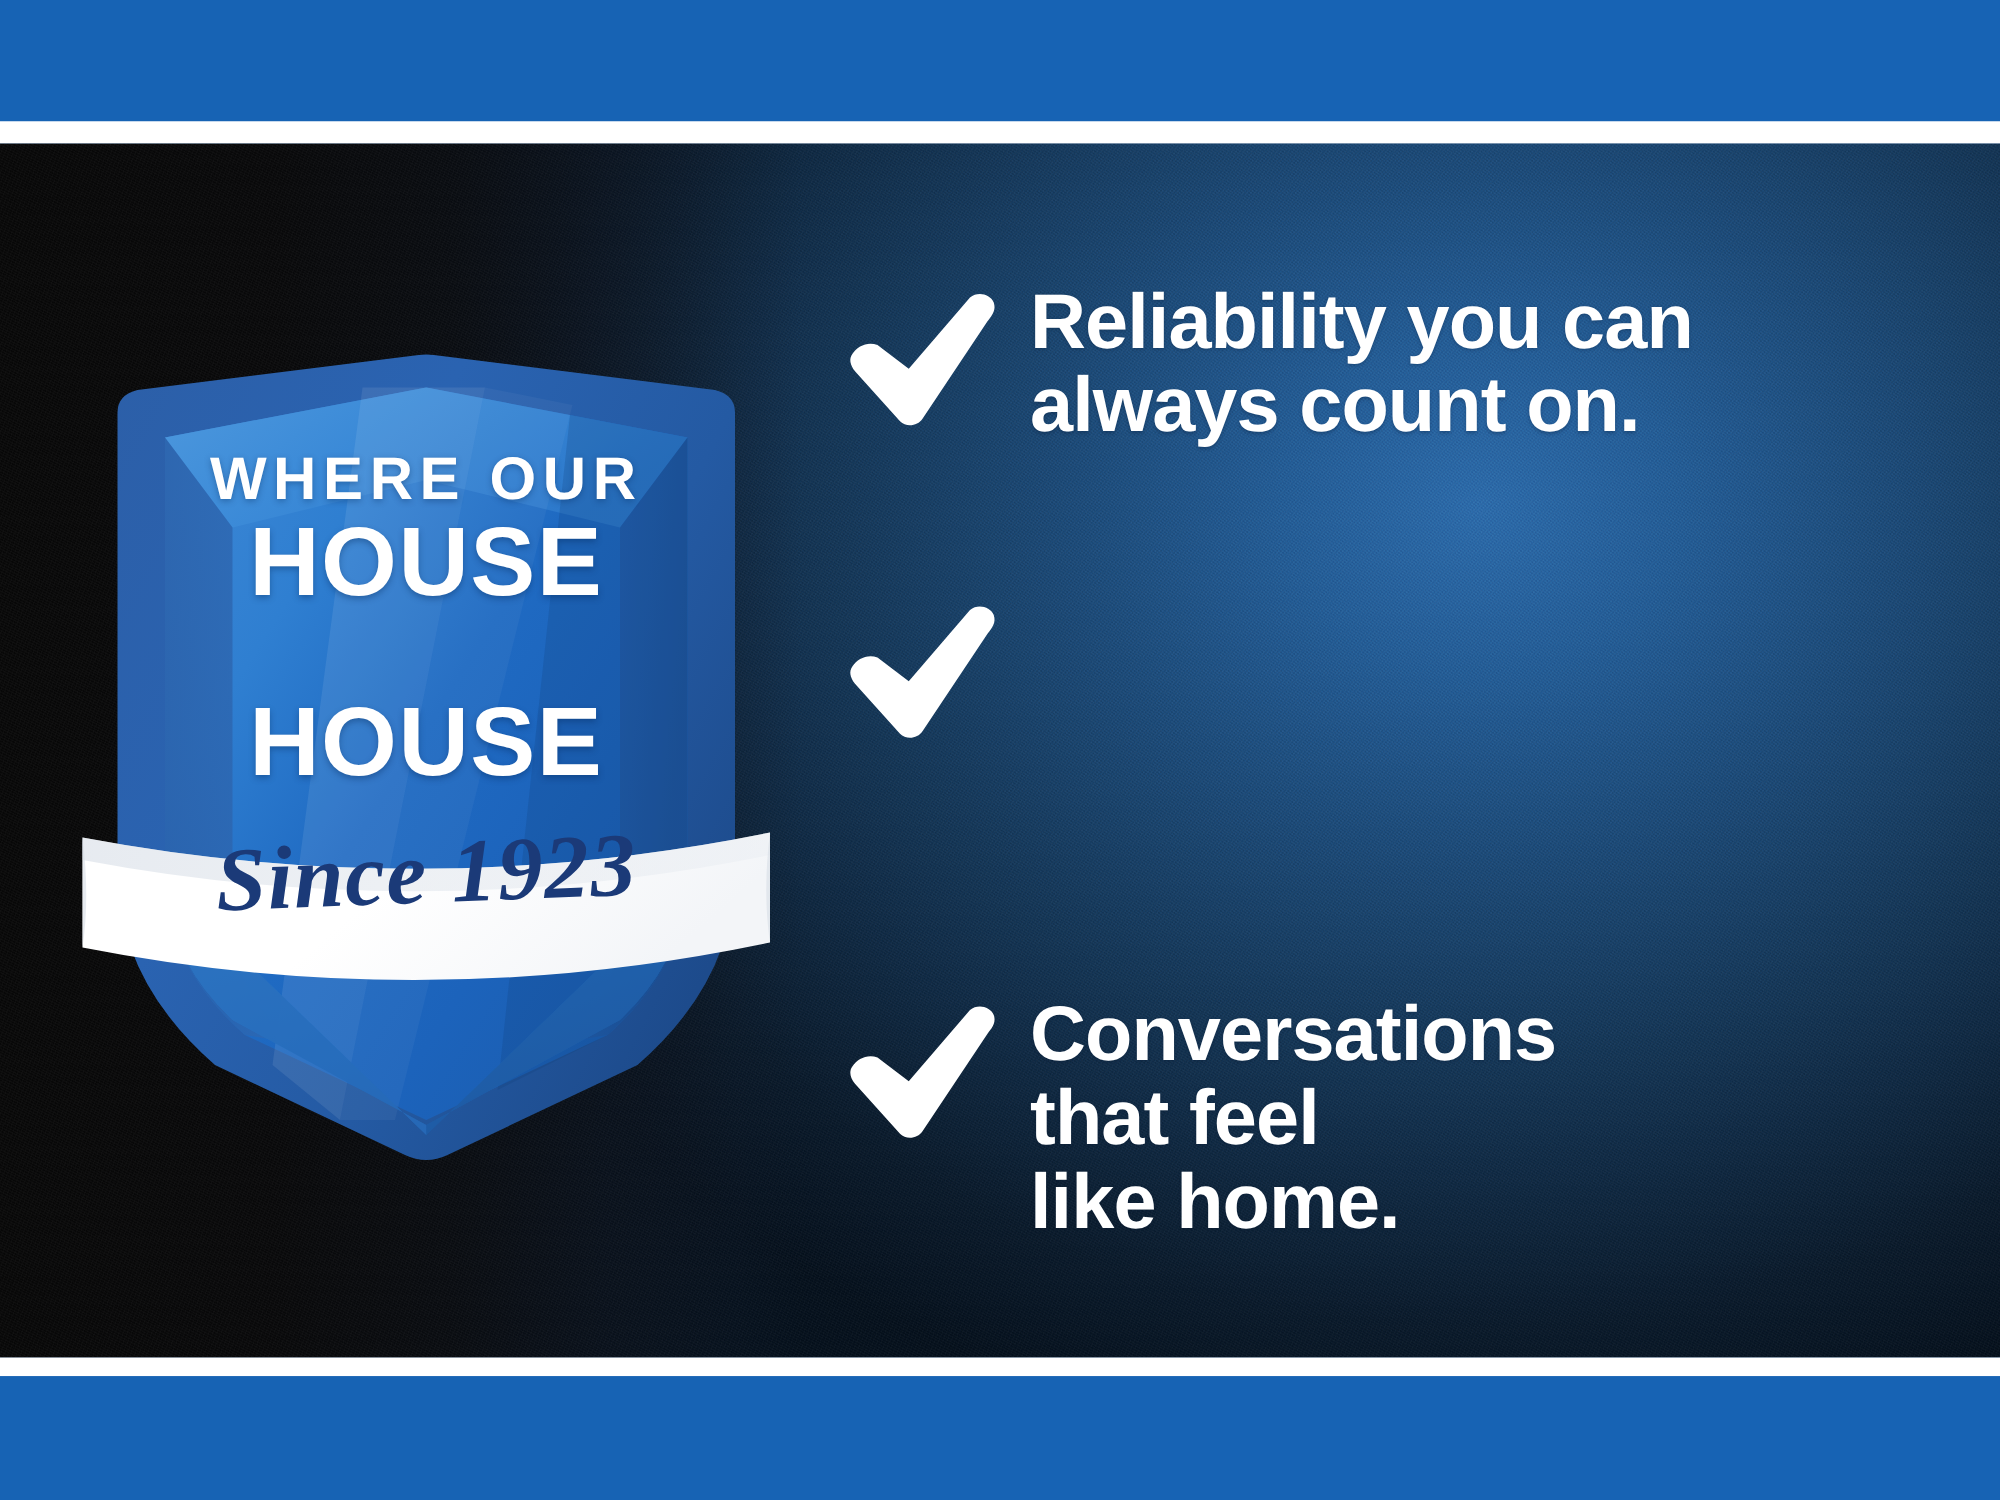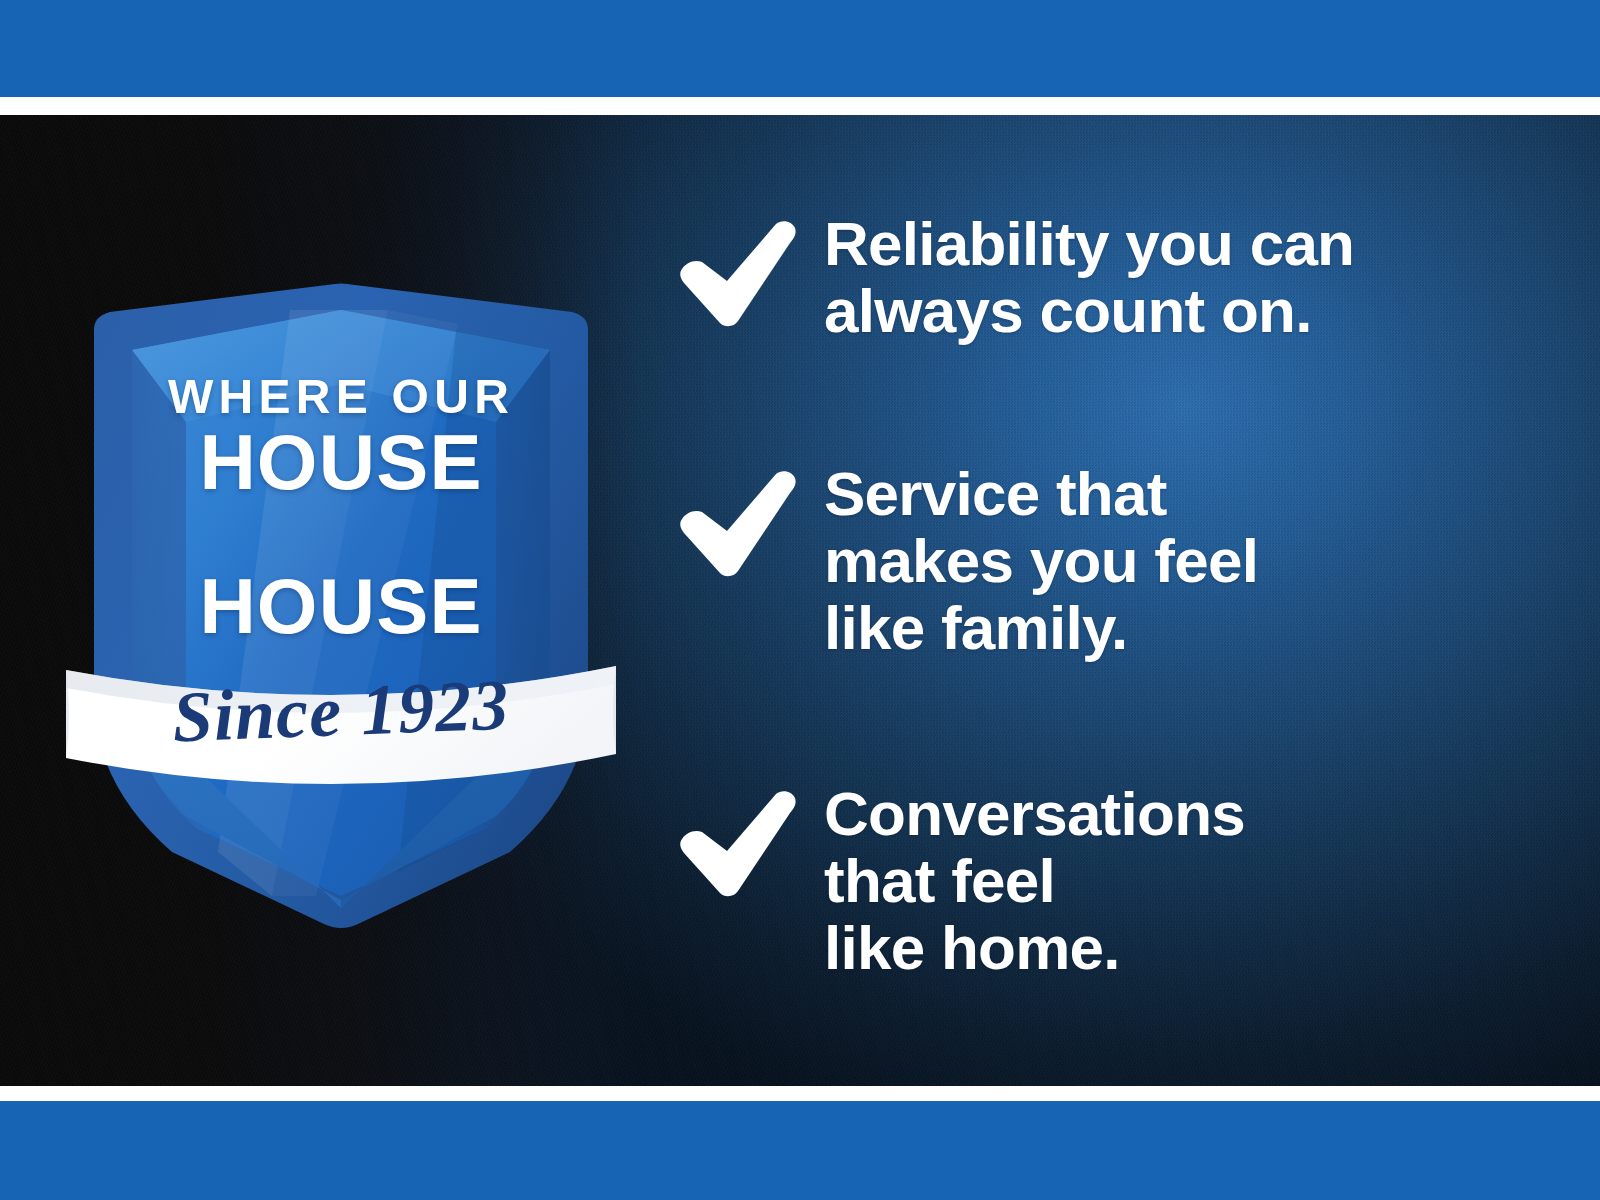--- a/index.html
+++ b/index.html
@@ -78,21 +78,21 @@
 
   
   .emblem {
     position: absolute; left: 58px; top: 272px;
     width: 566px; height: 670px;
   }
   .emblem svg { display: block; width: 566px; height: 670px; overflow: visible; }
 
   
   .lockup {
-    position: absolute; left: 0; top: 13px;
+    position: absolute; left: 0; top: 0;
     width: 566px; height: 670px;
     pointer-events: none;
   }
   .lk {
     position: absolute;
     width: 100%;
     text-align: center;
     color: #ffffff;
     font-family: "Liberation Sans", sans-serif;
     font-weight: 700;
@@ -116,21 +116,21 @@
     font-weight: 700;
     font-size: 72px;
     letter-spacing: 0.015em;
     transform: rotate(-2.2deg);
     pointer-events: none;
   }
 
   
   .bullets {
     position: absolute;
-    left: 660px; top: 111px;
+    left: 660px; top: 125px;
     width: 900px; height: 725px;
   }
   .bullet {
     position: absolute;
     display: flex;
     align-items: flex-start;
     gap: 26px;
   }
   .bullet-1 { left: 12px; top: 100px; }
   .bullet-2 { left: 12px; top: 350px; }
@@ -297,23 +297,20 @@
       <span class="bullet-copy">Reliability you can
 always count on.</span>
     </div>
 
     <div class="bullet bullet-2">
       <span class="check">
         <svg viewBox="0 0 126 116" xmlns="http://www.w3.org/2000/svg" aria-hidden="true">
           <path d="M10 52 C14 46 22 42 30 45 L55 64 L104 7 C110 2 120 4 123 11 C125 17 122 21 118 26 L66 104 C62 110 53 111 48 106 L12 66 C8 61 7 56 10 52 Z" fill="#ffffff"></path>
         </svg>
       </span>
-      <span class="bullet-copy">Service that
-makes you feel
-like family.</span>
     </div>
 
     <div class="bullet bullet-3">
       <span class="check">
         <svg viewBox="0 0 126 116" xmlns="http://www.w3.org/2000/svg" aria-hidden="true">
           <path d="M10 52 C14 46 22 42 30 45 L55 64 L104 7 C110 2 120 4 123 11 C125 17 122 21 118 26 L66 104 C62 110 53 111 48 106 L12 66 C8 61 7 56 10 52 Z" fill="#ffffff"></path>
         </svg>
       </span>
       <span class="bullet-copy">Conversations
 that feel

